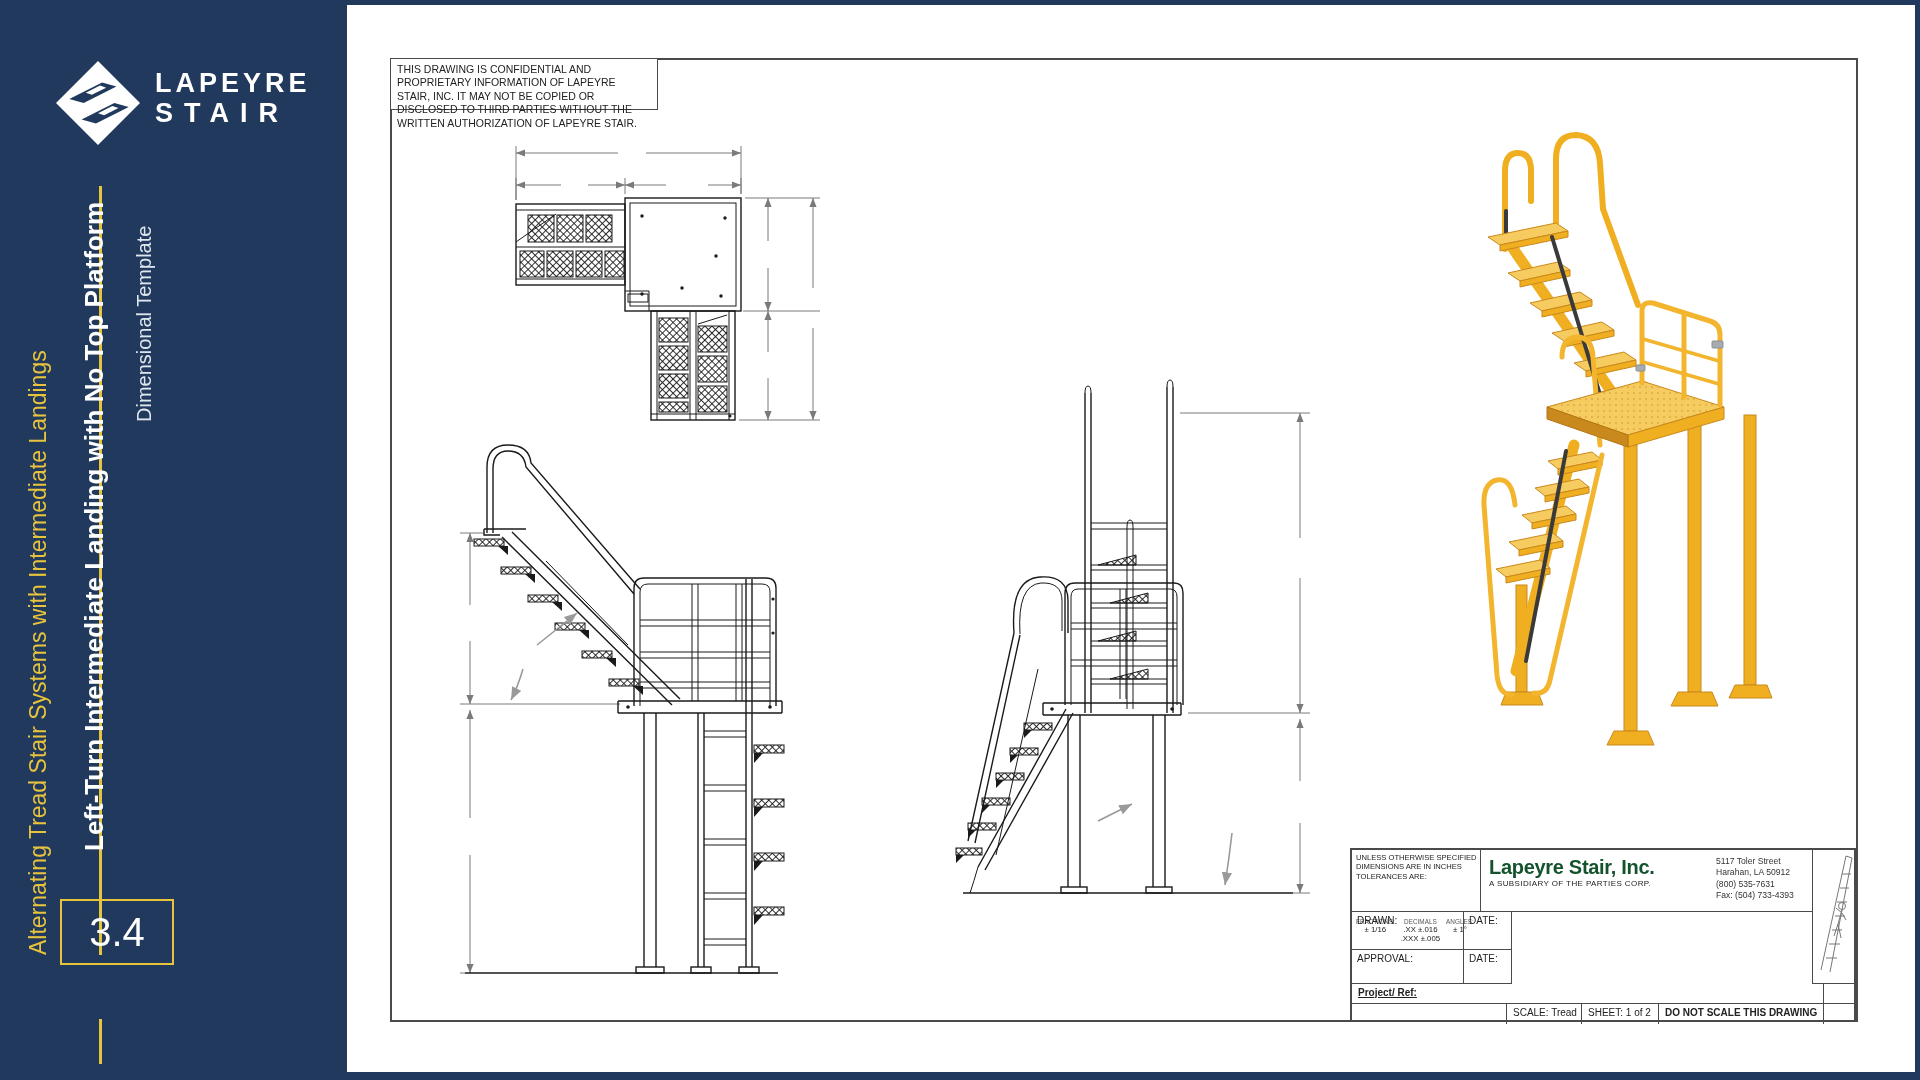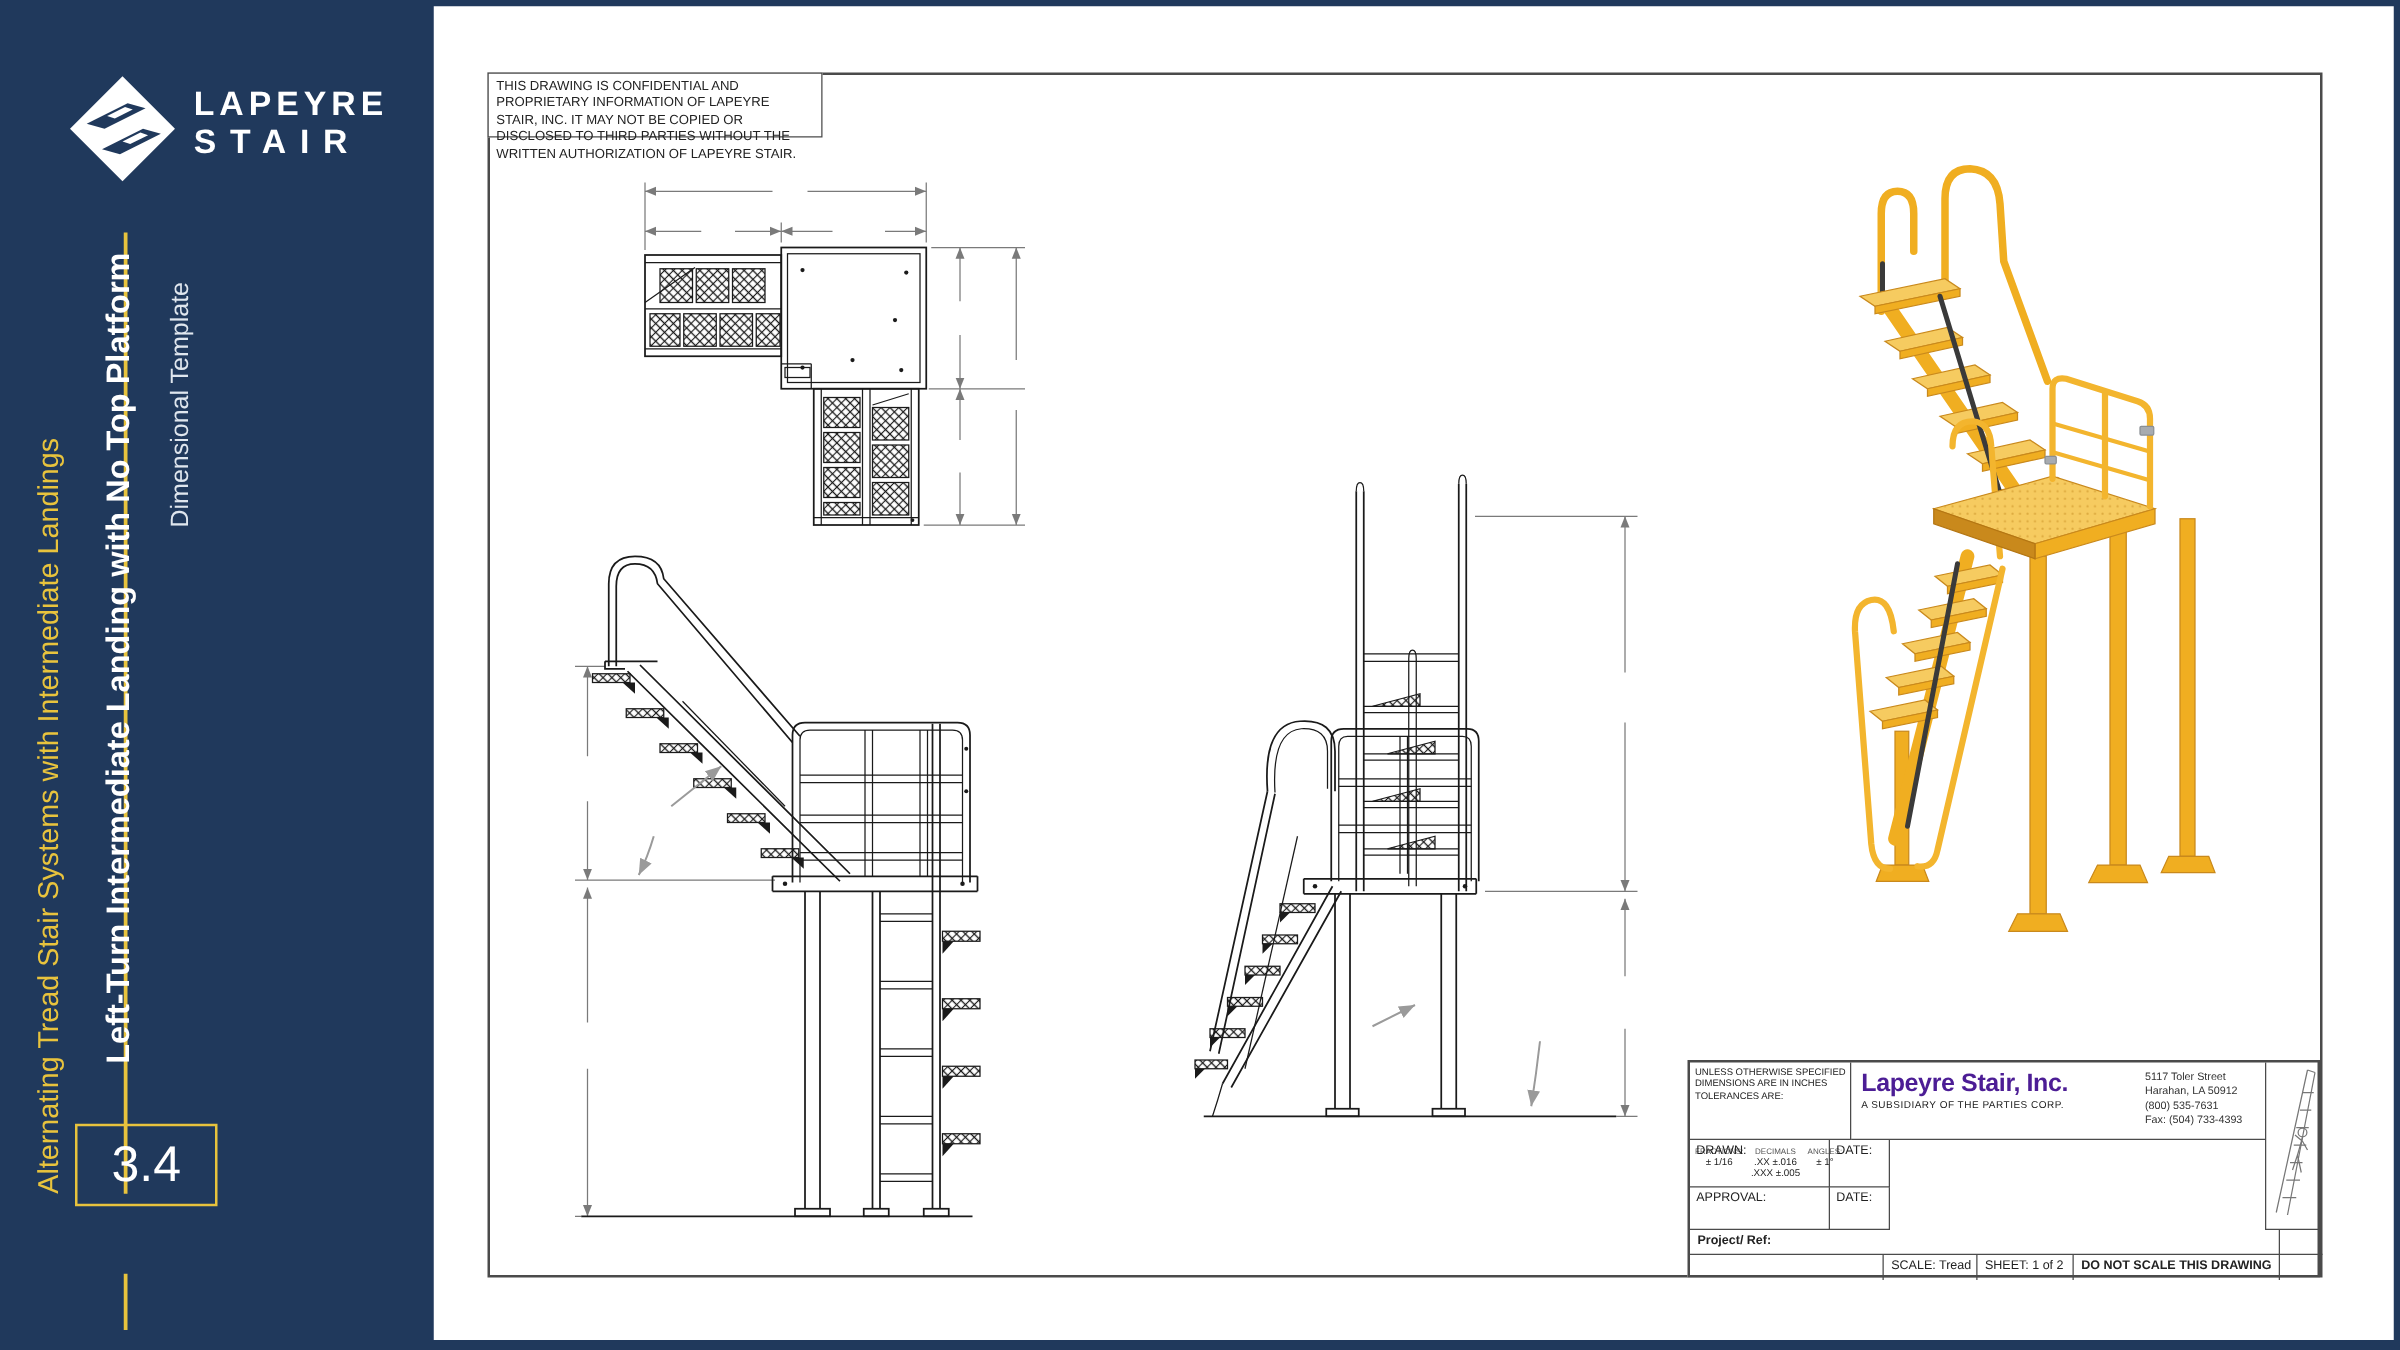--- a/index.html
+++ b/index.html
@@ -41,21 +41,21 @@
   
   .tblock{position:absolute;left:1350px;top:848px;width:506px;height:174px;border:2px solid #4A4A4A;
     box-sizing:border-box;background:#fff;color:#222;}
   .tb-cell{position:absolute;box-sizing:border-box;}
   .bR{border-right:1.4px solid #4A4A4A;} .bB{border-bottom:1.4px solid #4A4A4A;} .bL{border-left:1.4px solid #4A4A4A;}
   .lab{font-size:10px;color:#222;padding:3px 0 0 5px;}
   .tol-head{font-size:7.6px;line-height:1.22;padding:3px 0 1px 4px;color:#222;}
   .tol-grid{display:flex;font-size:6.4px;color:#555;padding-left:4px;}
   .tol-col{margin-right:6px;text-align:center;margin-top:36px;}
   .tol-val{font-size:7.8px;color:#222;line-height:1.25;}
-  .company-name{font-size:20px;font-weight:bold;color:#4c1d95;letter-spacing:-0.3px;line-height:22px;}
+  .company-name{font-size:20px;font-weight:bold;color:#14532d;letter-spacing:-0.3px;line-height:22px;}
   .company-sub{font-size:8px;letter-spacing:0.4px;color:#222;margin-top:1px;}
   .addr{font-size:8.6px;line-height:1.32;color:#333;}
   .small-cell{font-size:10px;padding:3px 0 0 6px;}
   .bold{font-weight:bold;}
 </style>
 </head>
 <body>
 
 <div id="stage">
 
@@ -429,21 +429,21 @@
       <span>DATE:</span>
     </div>
 
     <div class="tb-cell bR bB lab" style="left:0;top:100px;width:112px;height:34px;">
       <span>APPROVAL:</span>
     </div>
     <div class="tb-cell bR bB lab" style="left:112px;top:100px;width:48px;height:34px;">
       <span>DATE:</span>
     </div>
 
-    <div class="tb-cell bB bR small-cell bold" style="left:0;top:134px;width:472px;height:20px;">
+    <div class="tb-cell bB bR small-cell bold" style="left:0;top:134px;width:472px;height:20px;text-decoration:underline;">
       <span>Project/ Ref:</span>
     </div>
     <div class="tb-cell bB" style="left:472px;top:134px;width:34px;height:20px;"></div>
 
     <div class="tb-cell bR" style="left:0;top:154px;width:155px;height:20px;"></div>
     <div class="tb-cell bR small-cell" style="left:155px;top:154px;width:75px;height:20px;">
       <span>SCALE: Tread</span>
     </div>
     <div class="tb-cell bR small-cell" style="left:230px;top:154px;width:77px;height:20px;">
       <span>SHEET: 1 of 2</span>

